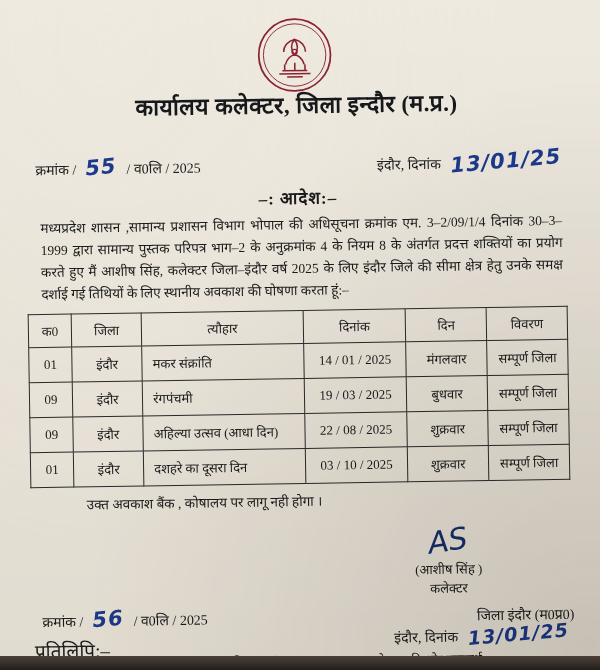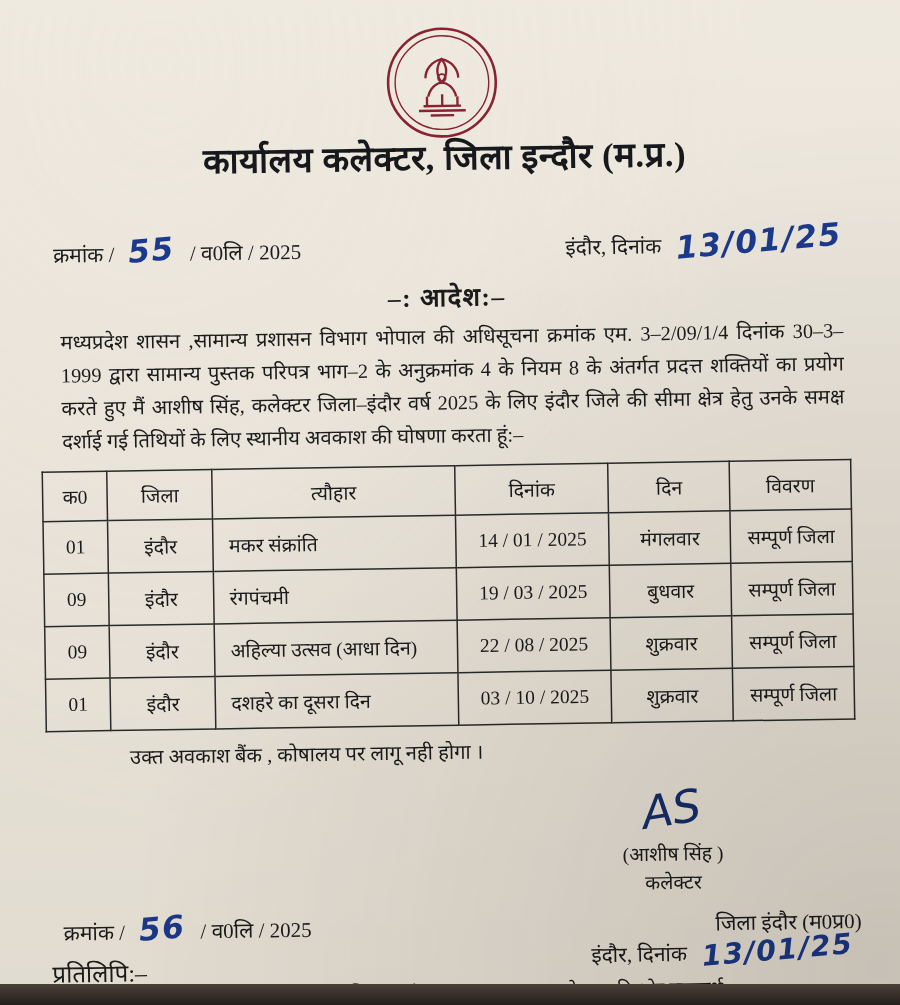--- a/index.html
+++ b/index.html
@@ -193,21 +193,21 @@
     top: 604px;
     font-size: 14px;
     display: flex;
     justify-content: space-between;
     align-items: baseline;
   }
   .copy-to {
     position: absolute;
     left: 30px;
     top: 634px;
-    font-size: 16px;
+    font-size: 19px;
   }
   .copy-item {
     position: absolute;
     left: 38px;
     right: 24px;
     top: 652px;
     font-size: 13px;
     white-space: nowrap;
     overflow: hidden;
   }

